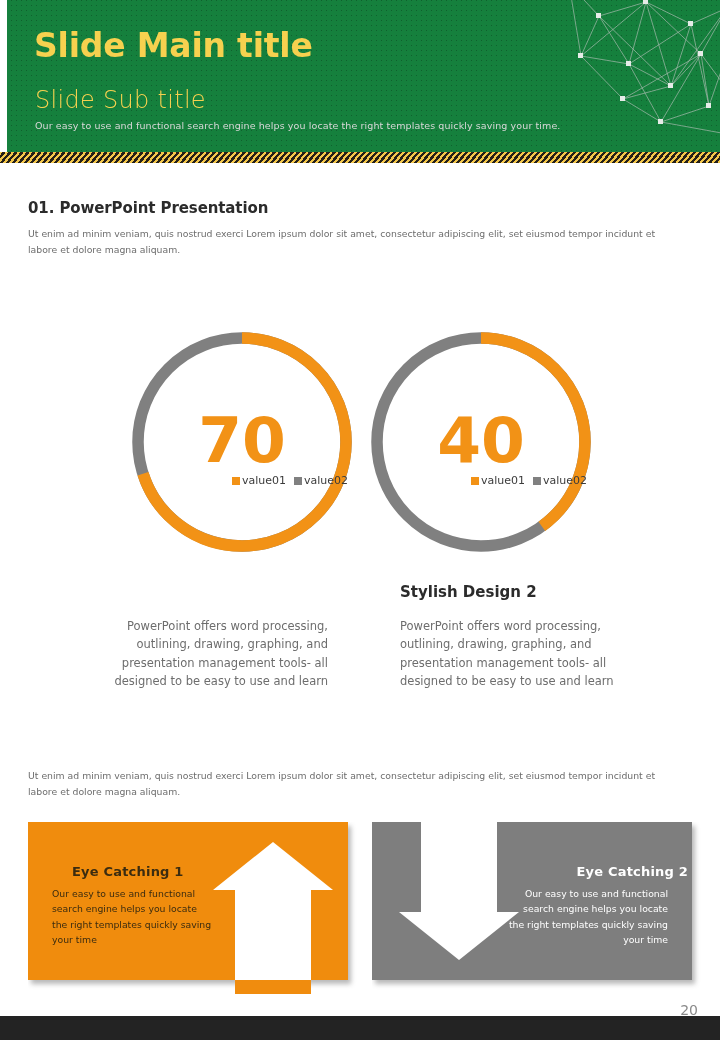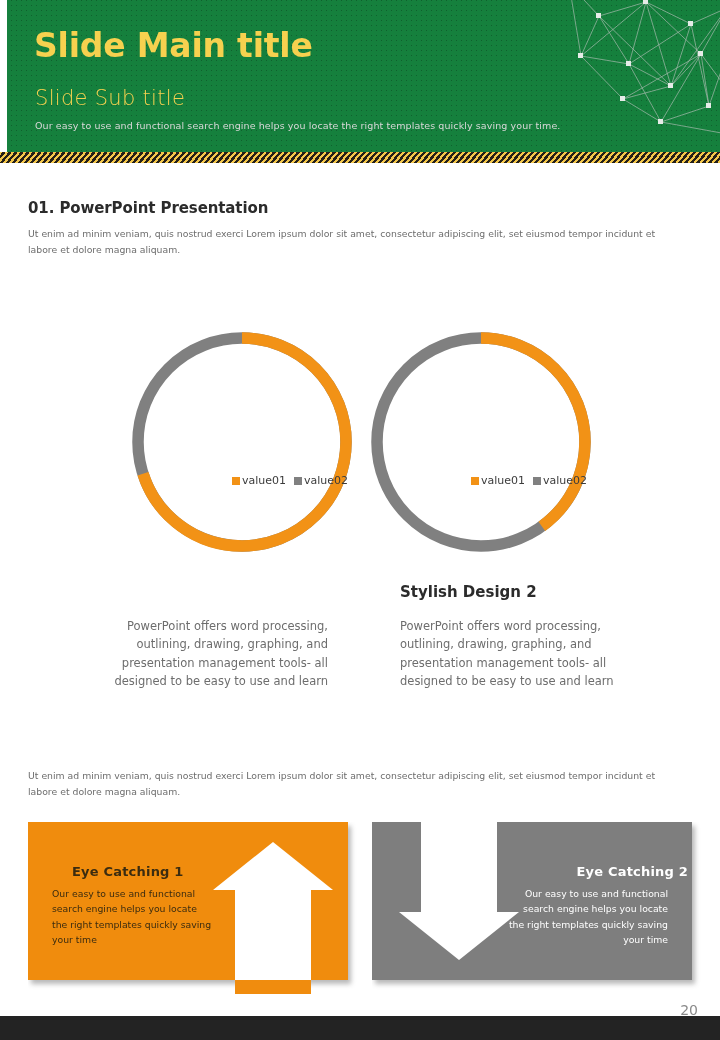--- a/index.html
+++ b/index.html
@@ -28,21 +28,21 @@
   }
   .constellation{position:absolute;right:-4px;top:-6px;width:180px;height:160px;opacity:.95;}
   .main-title{
     position:absolute;left:27px;top:29px;
     font-size:33px;font-weight:bold;color:#F6D14F;
     letter-spacing:-0.2px;line-height:1;
     font-family:"DejaVu Sans", sans-serif;
   }
   .sub-title{
     position:absolute;left:28px;top:86px;
-    font-size:21px;color:#F6D14F;letter-spacing:.3px;
+    font-size:24px;color:#F6D14F;letter-spacing:.3px;
     font-family:"DejaVu Sans", sans-serif;font-weight:300;
   }
   .header-desc{
     position:absolute;left:28px;top:120px;
     font-size:9.5px;color:#d9d9d9;letter-spacing:.1px;
     font-family:"DejaVu Sans", sans-serif;
   }
   .stripe{
     position:absolute;left:0;top:152px;width:720px;height:11px;
     background:repeating-linear-gradient(
@@ -162,30 +162,32 @@
   <div class="stripe"></div>
 
   <div class="sec-title" style="top:199px;">01. PowerPoint Presentation</div>
   <div class="sec-body" style="top:226px;">Ut enim ad minim veniam, quis nostrud exerci  Lorem ipsum dolor sit amet, consectetur adipiscing elit, set eiusmod tempor incidunt et labore et dolore magna aliquam.</div>
 
   <div class="donut-wrap" style="left:132px;top:332px;width:220px;height:220px;">
     <svg width="220" height="220" viewBox="0 0 220 220">
       <circle cx="110" cy="110" r="104" fill="none" stroke="#808080" stroke-width="11.5"></circle>
       <circle id="d1arc" cx="110" cy="110" r="104" fill="none" stroke="#F29216" stroke-width="11.5" transform="rotate(-90 110 110)" stroke-dasharray="457.4158903626739 196.03538158400315"></circle>
     </svg>
+    <div class="donut-value" style="top:77px;">70</div>
     <div class="donut-legend" style="top:142px;">
       <span class="lg-item"><span class="lg-swatch" style="background:#F29216;"></span><span>value01</span></span><span class="lg-item"><span class="lg-swatch" style="background:#808080;"></span><span>value02</span></span>
     </div>
   </div>
 
   <div class="donut-wrap" style="left:371px;top:332px;width:220px;height:220px;">
     <svg width="220" height="220" viewBox="0 0 220 220">
       <circle cx="110" cy="110" r="104" fill="none" stroke="#808080" stroke-width="11.5"></circle>
       <circle id="d2arc" cx="110" cy="110" r="104" fill="none" stroke="#F29216" stroke-width="11.5" transform="rotate(-90 110 110)" stroke-dasharray="261.38050877867084 392.0707631680062"></circle>
     </svg>
+    <div class="donut-value" style="top:77px;">40</div>
     <div class="donut-legend" style="top:142px;">
       <span class="lg-item"><span class="lg-swatch" style="background:#F29216;"></span><span>value01</span></span><span class="lg-item"><span class="lg-swatch" style="background:#808080;"></span><span>value02</span></span>
     </div>
   </div>
 
   <div class="cap-body" style="left:72px;top:617px;width:256px;text-align:right;">PowerPoint offers word processing, outlining, drawing, graphing, and presentation management tools- all designed to be easy to use and learn</div>
 
   <div class="cap-title" style="left:400px;top:583px;width:256px;text-align:left;">Stylish Design 2</div>
   <div class="cap-body" style="left:400px;top:617px;width:230px;text-align:left;">PowerPoint offers word processing, outlining, drawing, graphing, and presentation management tools- all designed to be easy to use and learn</div>
 

